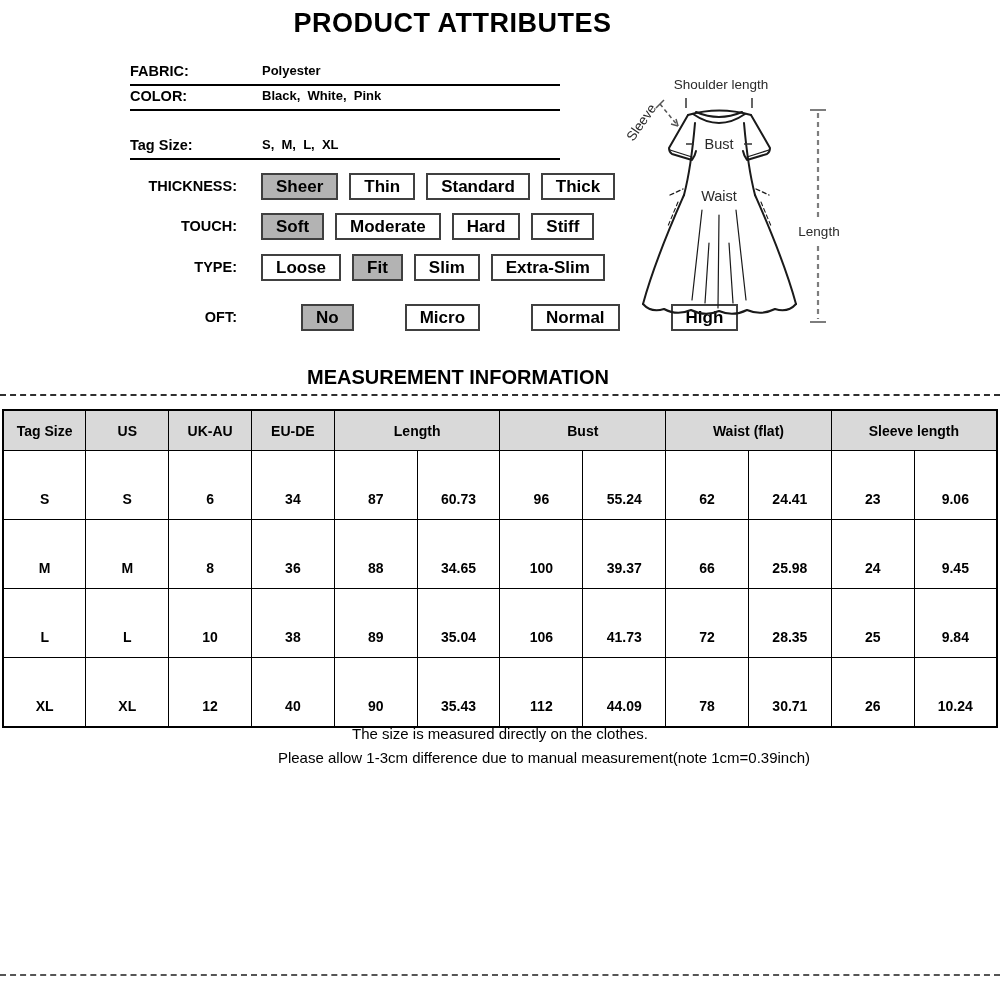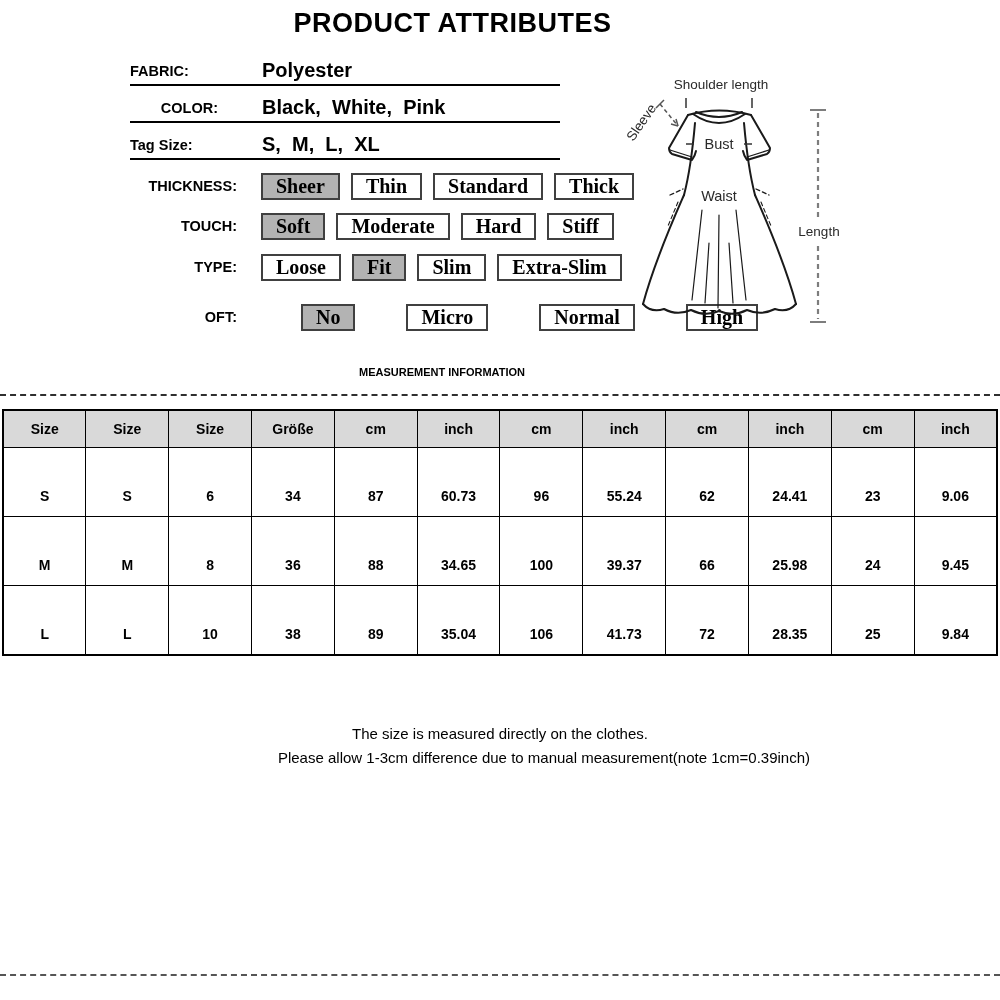--- a/index.html
+++ b/index.html
@@ -6,29 +6,29 @@
   body{
     width:1000px;height:1000px;position:relative;background:#ffffff;
     font-family:"Liberation Sans", sans-serif;color:#000;overflow:hidden;
   }
   .abs{position:absolute;}
   
   .page-title{top:8px;left:0;width:905px;text-align:center;font-size:27px;font-weight:bold;letter-spacing:0.5px;}
   
   .attr-row{left:130px;width:430px;height:27px;border-bottom:2px solid #000;display:flex;align-items:center;gap:44px;}
   .attr-row .lab{font-size:14.5px;font-weight:bold;width:88px;}
-  .attr-row .val{font-size:20px;font-weight:bold;white-space:pre;}
+  .attr-row .val{font-size:13px;font-weight:bold;white-space:pre;}
   
   .chip-row{left:130px;height:28px;display:flex;align-items:center;}
   .chip-label{width:107px;text-align:right;margin-right:24px;font-size:14.5px;font-weight:bold;}
   .chip{border:2px solid #404040;background:#fff;height:23px;line-height:23px;padding:0 13px;margin-right:11px;
-        font-size:20px;font-weight:bold;text-align:center;font-family:Liberation Serif, serif;}
+        font-size:17px;font-weight:bold;text-align:center;}
   .chip.selected{background:#b3b3b3;}
   
-  .meas-title{top:366px;left:0;width:884px;text-align:center;font-size:11px;font-weight:bold;}
+  .meas-title{top:366px;left:16px;width:884px;text-align:center;font-size:20px;font-weight:bold;}
   .dashed-rule{left:0;width:1000px;height:0;border-top:2px dashed #2f2f2f;}
   
   table.size-table{position:absolute;left:2px;top:409px;width:996px;border-collapse:collapse;table-layout:fixed;
         border:2px solid #000;}
   .size-table th,.size-table td{border:1.5px solid #000;text-align:center;font-weight:bold;padding:0;}
   .size-table thead th{background:#d9d9d9;font-size:14px;}
   .size-table tr.h1 th{height:39px;}
   .size-table tr.h2 th{height:36px;}
   .size-table tbody td{height:56px;font-size:14px;vertical-align:bottom;padding-bottom:12px;background:#fff;}
   
@@ -39,21 +39,21 @@
 </style>
 </head>
 <body>
 
 <div class="abs page-title">PRODUCT ATTRIBUTES</div>
 
 <div class="abs attr-row" style="top:57px;">
   <span class="lab">FABRIC:</span>
   <span class="val">Polyester</span>
 </div>
-<div class="abs attr-row" style="top:94px;text-align:right;">
+<div class="abs attr-row" style="top:82px;">
   <span class="lab">COLOR:</span>
   <span class="val">Black,  White,  Pink</span>
 </div>
 <div class="abs attr-row" style="top:131px;">
   <span class="lab">Tag Size:</span>
   <span class="val">S,  M,  L,  XL</span>
 </div>
 
 <div class="abs chip-row" style="top:172px;">
   <span class="chip-label">THICKNESS:</span>
@@ -123,33 +123,29 @@
     <path d="M220,45 V150 M220,178 V251" stroke-dasharray="5 4"></path>
   </g>
   <text x="221" y="168" font-size="13.5" fill="#2a2a2a" text-anchor="middle">Length</text>
 </svg>
 
 <div class="abs meas-title">MEASUREMENT INFORMATION</div>
 <div class="abs dashed-rule" style="top:394px;"></div>
 
 <table class="size-table">
   <thead>
-    <tr class="h2">
-      <th>Size</th>
-      <th>Size</th>
-      <th>Size</th>
-      <th>Größe</th>
-      <th>cm</th>
-      <th>inch</th>
-      <th>cm</th>
-      <th>inch</th>
-      <th>cm</th>
-      <th>inch</th>
-      <th>cm</th>
-      <th>inch</th>
+    <tr class="h1">
+      <th>Tag Size</th>
+      <th>US</th>
+      <th>UK-AU</th>
+      <th>EU-DE</th>
+      <th colspan="2">Length</th>
+      <th colspan="2">Bust</th>
+      <th colspan="2">Waist  (flat)</th>
+      <th colspan="2">Sleeve length</th>
     </tr>
   </thead>
   <tbody>
     <tr>
       <td>S</td>
       <td>S</td>
       <td>6</td>
       <td>34</td>
       <td>87</td>
       <td>60.73</td>
@@ -181,19 +177,33 @@
       <td>38</td>
       <td>89</td>
       <td>35.04</td>
       <td>106</td>
       <td>41.73</td>
       <td>72</td>
       <td>28.35</td>
       <td>25</td>
       <td>9.84</td>
     </tr>
+    <tr>
+      <td>XL</td>
+      <td>XL</td>
+      <td>12</td>
+      <td>40</td>
+      <td>90</td>
+      <td>35.43</td>
+      <td>112</td>
+      <td>44.09</td>
+      <td>78</td>
+      <td>30.71</td>
+      <td>26</td>
+      <td>10.24</td>
+    </tr>
   </tbody>
 </table>
 
 <div class="abs note" style="top:725px;">The size is measured directly on the clothes.</div>
 <div class="abs note" style="top:749px;margin-left:44px;">Please allow 1-3cm difference due to manual measurement(note 1cm=0.39inch)</div>
 
 <div class="abs dashed-rule" style="top:974px;border-top-color:#555;"></div>
 
 </body></html>

